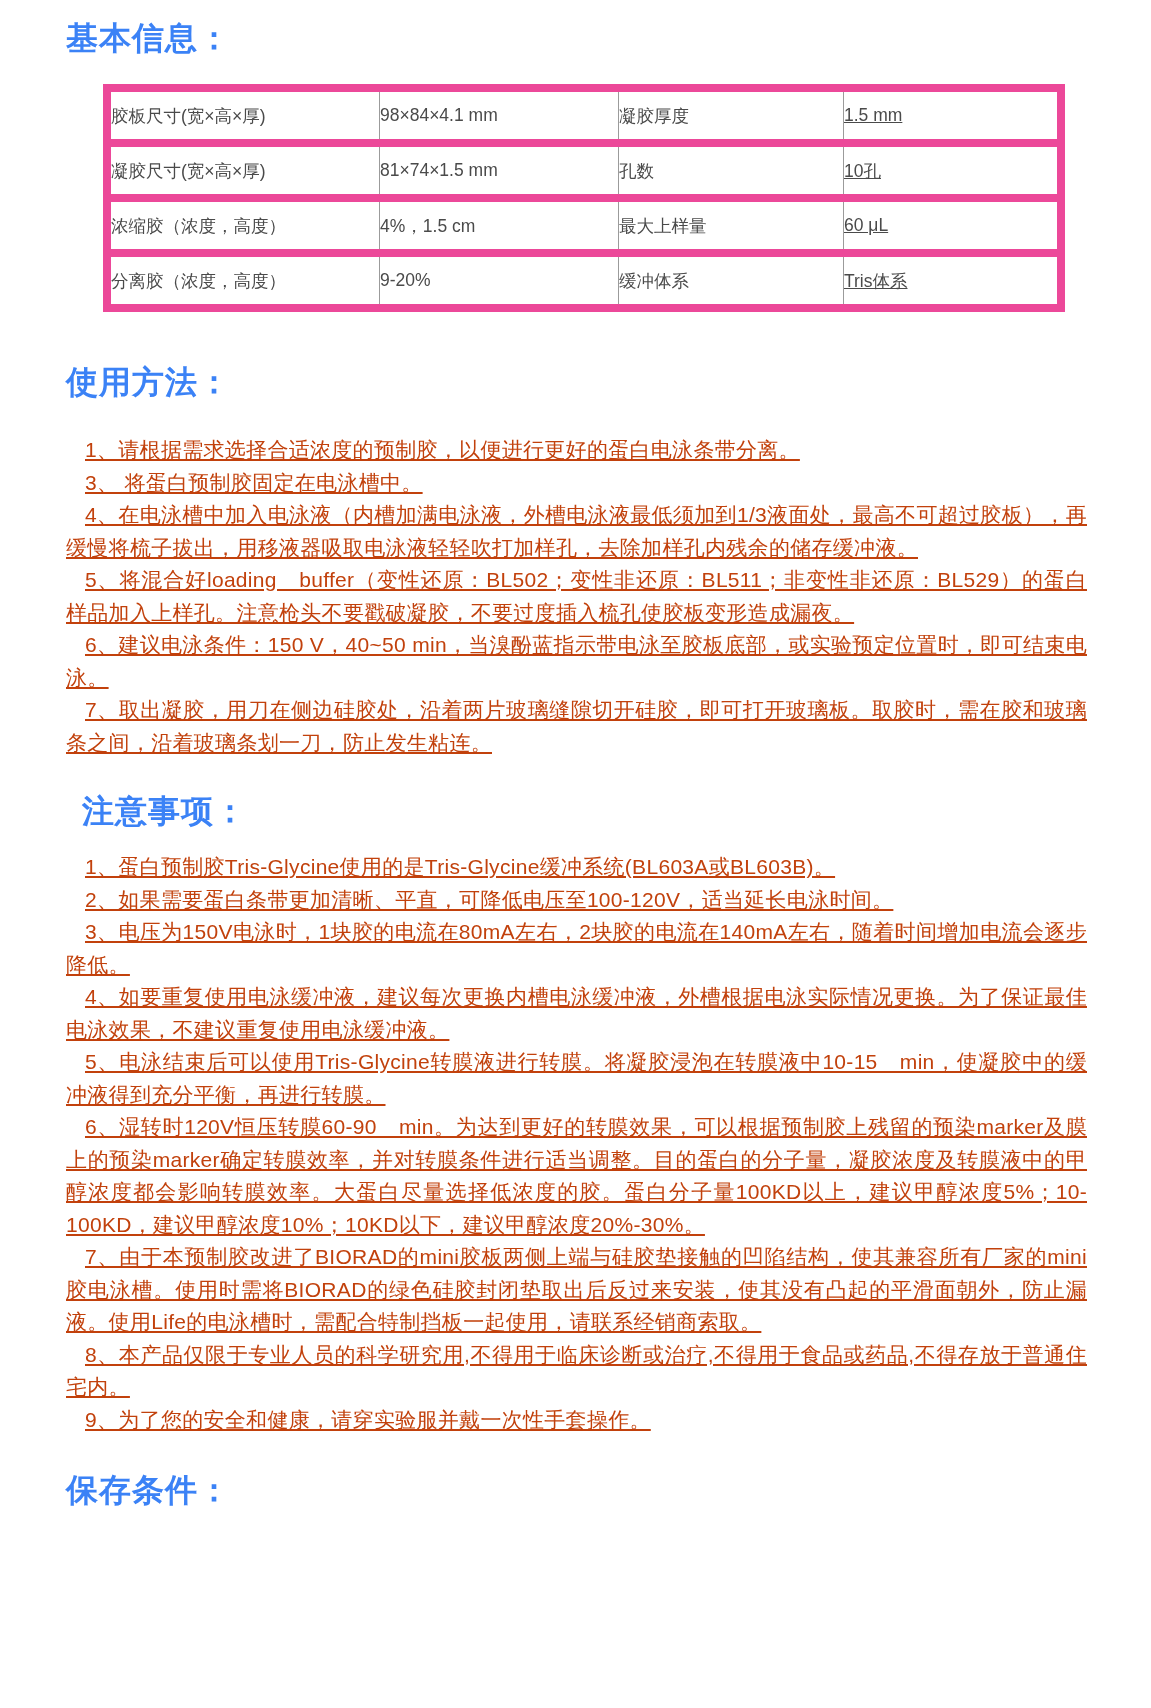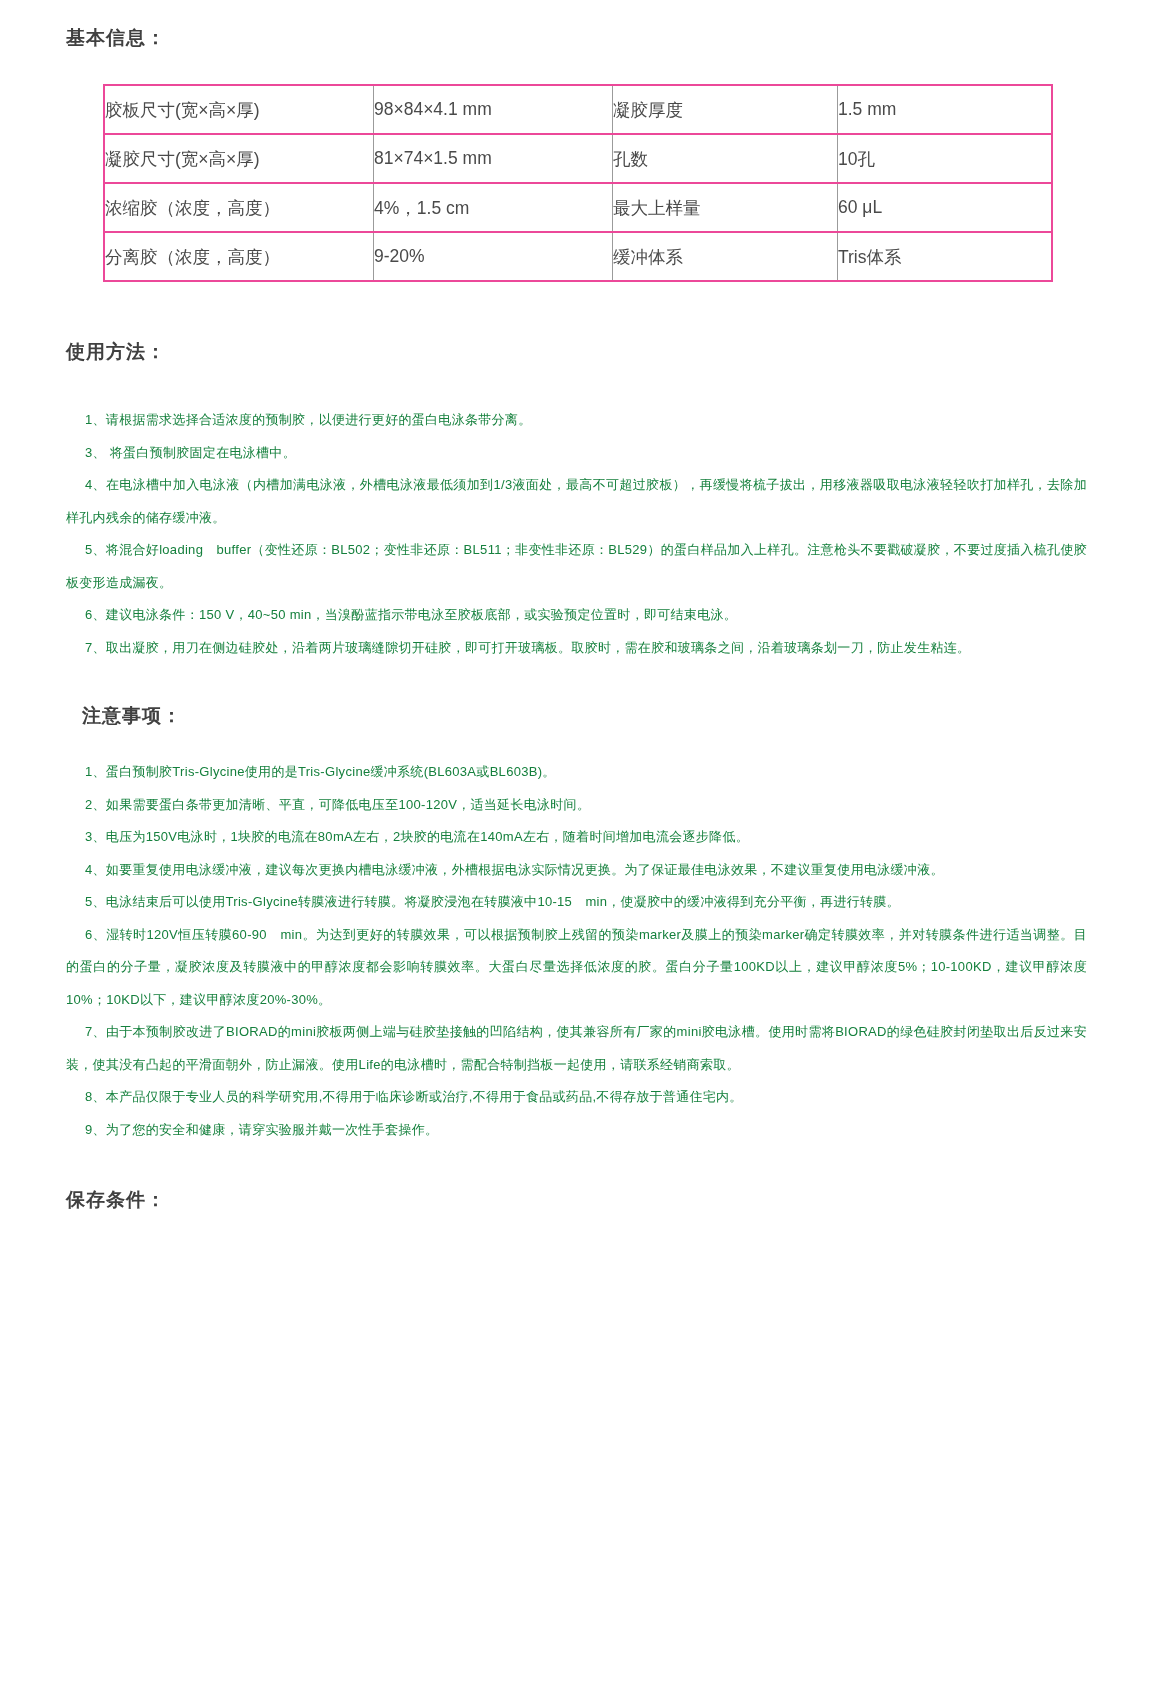--- a/index.html
+++ b/index.html
@@ -8,61 +8,62 @@
     height: 1708px;
     box-sizing: border-box;
     background: #ffffff;
     font-family: "Liberation Sans", "DejaVu Sans", sans-serif;
     color: #404040;
     padding: 20px 64px 0 66px;
     overflow: hidden;
   }
   h2.sec-title {
     margin: 0;
-    font-size: 19px;
+    font-size: 32px;
     line-height: 36px;
     font-weight: 700;
-    color: #404040;
+    color: #3b82f6;
     letter-spacing: 1px;
   }
   .sec-basic h2.sec-title { margin-bottom: 28px; }
   .sec-usage h2.sec-title { margin: 52px 0 34px 0; }
   .sec-notes h2.sec-title { margin: 34px 0 22px 16px; }
   .sec-storage h2.sec-title { margin: 36px 0 16px 0; }
 
   table.info-table {
     border-collapse: collapse;
     margin-left: 37px;
     width: 943px;
     table-layout: fixed;
     font-size: 17.5px;
     color: #4a4a4a;
   }
-  table.info-table, table.info-table tr { border: 2px solid #ec4899; }
+  table.info-table, table.info-table tr { border: 8px solid #ec4899; }
   table.info-table td {
     border-left: 1px solid #9b9b9b;
     border-right: 1px solid #9b9b9b;
     height: 47px;
     padding: 0;
     vertical-align: middle;
     white-space: nowrap;
   }
   td.c0 { width: 268px; padding-left: 36px; }
   td.c1 { width: 238px; padding-left: 16px; }
   td.c2 { width: 224px; padding-left: 62px; }
-  td.c3 { width: 213px; padding-left: 64px; }
+  td.c3 { width: 213px; padding-left: 64px; text-decoration: underline; }
 
   .item-list p.item {
     margin: 0;
-    font-size: 13px;
+    font-size: 21px;
     line-height: 32.5px;
     text-indent: 19px;
     text-align: justify;
-    color: #15803d;
+    color: #c2410c;
     letter-spacing: 0.3px;
+    text-decoration: underline;
   }
 </style>
 </head>
 <body>
 
 <section class="sec-basic">
   <h2 class="sec-title">基本信息：</h2>
   <table class="info-table">
     <tbody>
       <tr>

